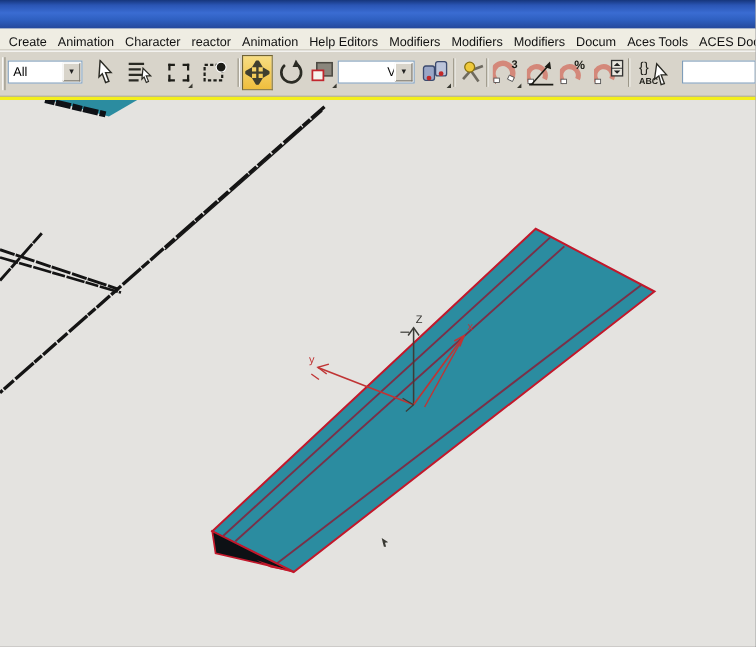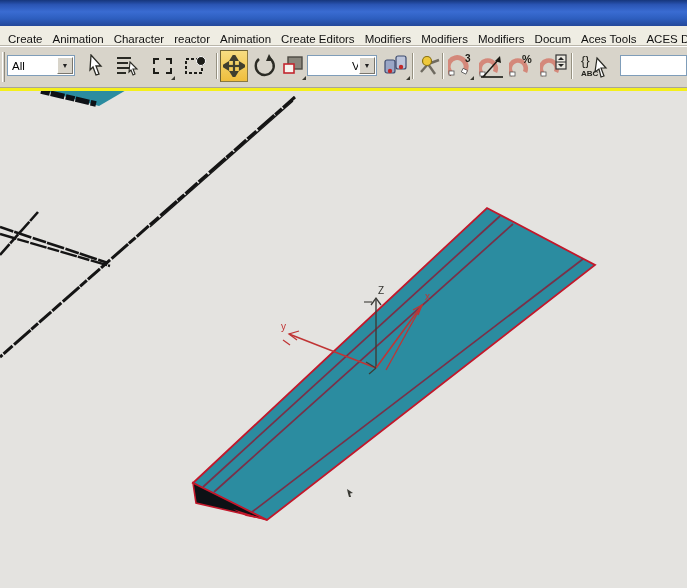--- a/index.html
+++ b/index.html
@@ -63,21 +63,21 @@
   <div id="titlebar">
     
   </div>
 
   <div id="menubar">
       <span class="menu-item">Create</span>
       <span class="menu-item">Animation</span>
       <span class="menu-item">Character</span>
       <span class="menu-item">reactor</span>
       <span class="menu-item">Animation</span>
-      <span class="menu-item">Create Editors</span>
+      <span class="menu-item">Help Editors</span>
       <span class="menu-item">Modifiers</span>
       <span class="menu-item">Modifiers</span>
       <span class="menu-item">Modifiers</span>
       <span class="menu-item">Docum</span>
       <span class="menu-item">Aces Tools</span>
       <span class="menu-item">ACES Docum</span>
     </div>
 
   <div id="toolbar">
     <div class="handle"></div>

